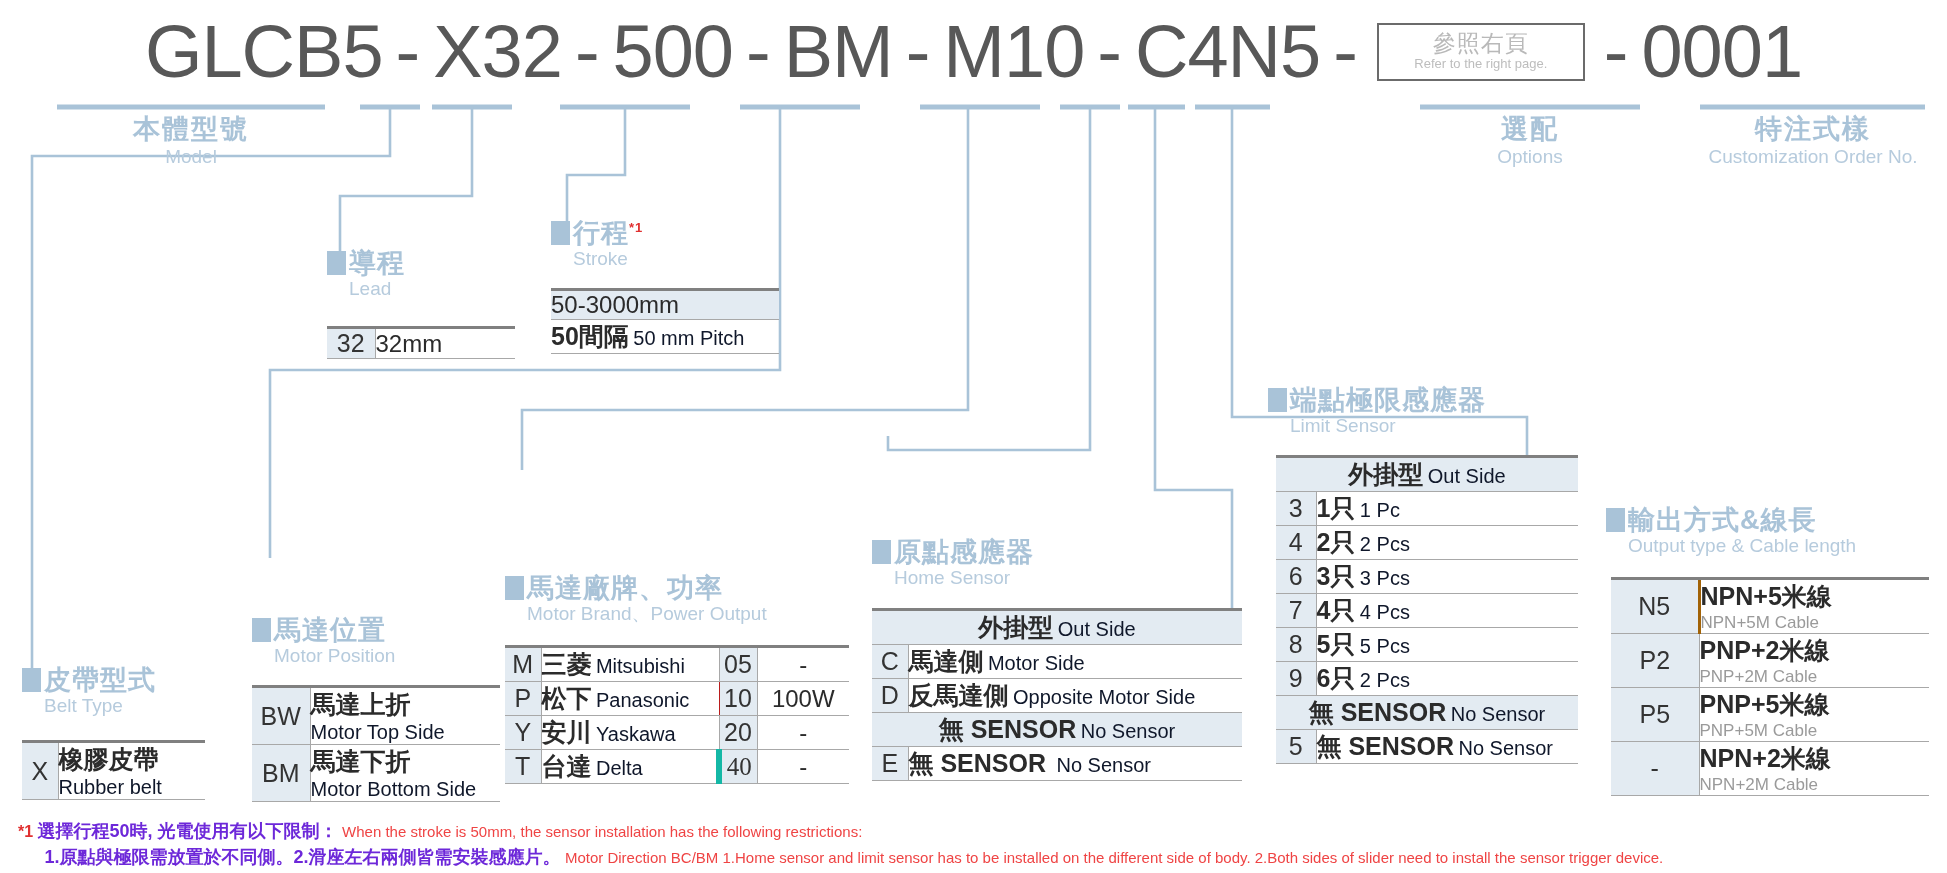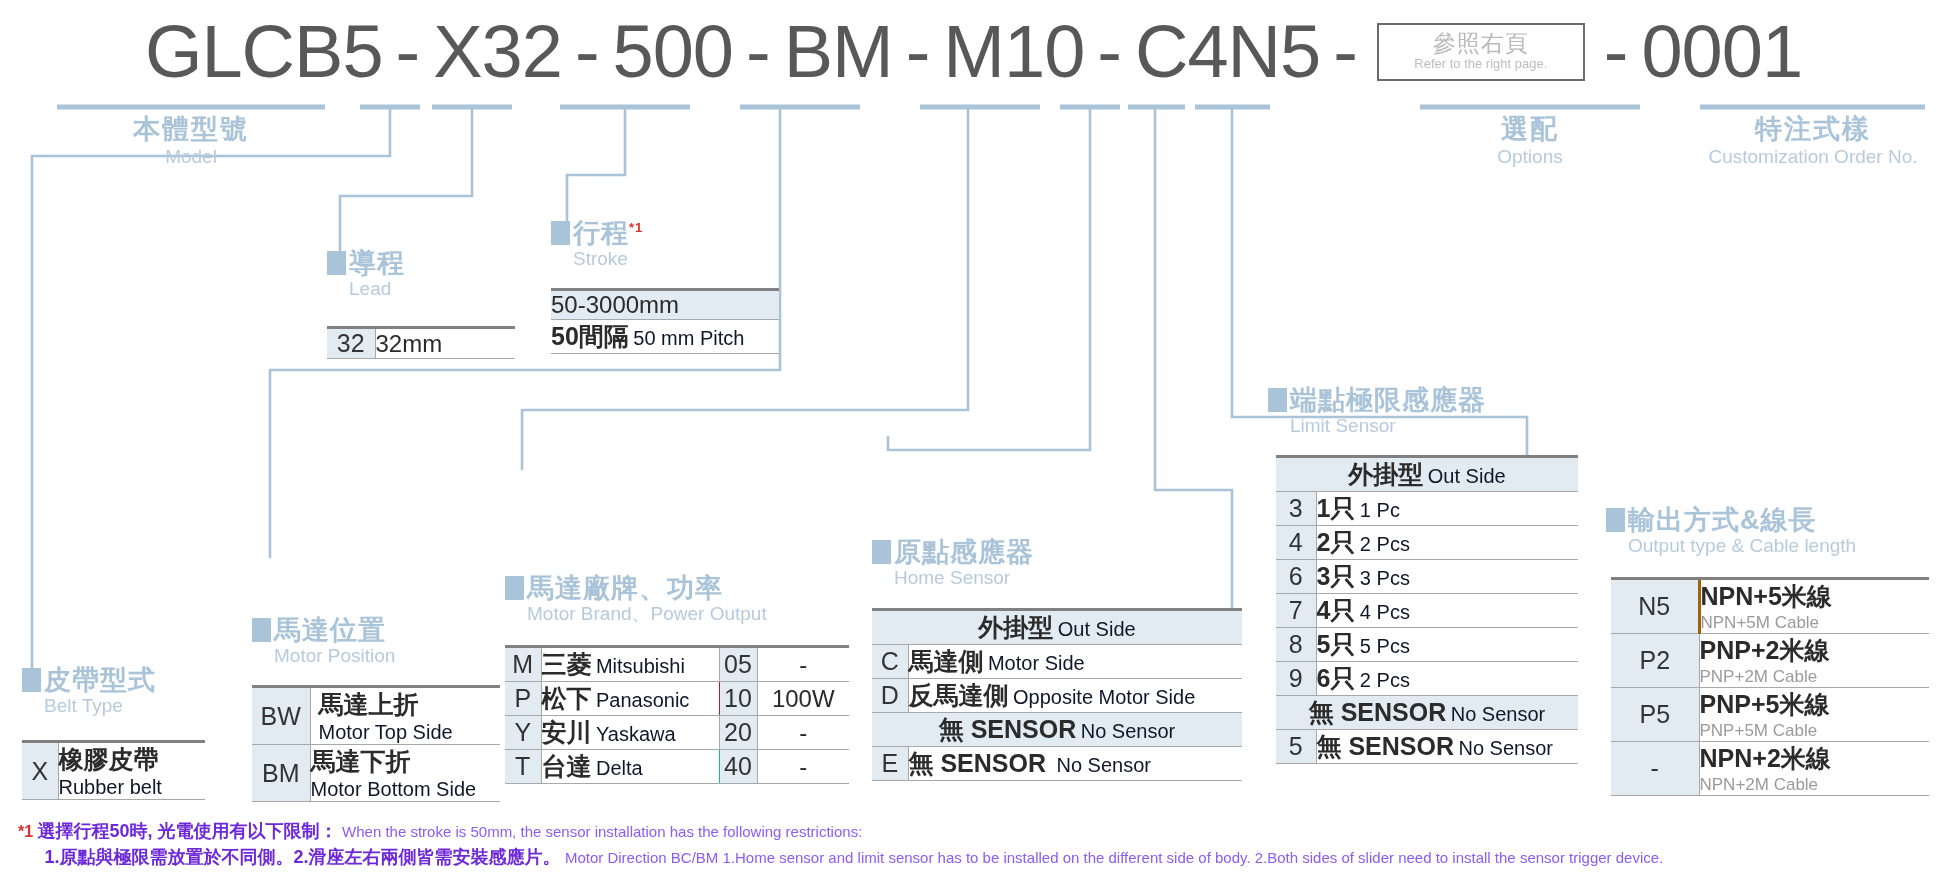--- a/index.html
+++ b/index.html
@@ -78,21 +78,21 @@
   .nosensor-band {
     background:#e3ebf2; text-align:center; padding:3px 8px;
     border-bottom:1px solid #a8a8a8; border-top:1px solid #a8a8a8;
   }
 
   
   #footnote { position:absolute; left:18px; top:818px; width:1920px; }
   #footnote .ln { white-space:nowrap; line-height:1.45; }
   .fn-star { color:#e03030; font-size:16px; font-weight:700; }
   .fn-zh { color:#6d28d9; font-size:18px; font-weight:600; }
-  .fn-en { color:#8b5cf6; font-size:15px; }
+  .fn-en { color:#ef4444; font-size:15px; }
   .indent { display:inline-block; width:22px; }
 </style>
 </head>
 <body>
 
 <div id="code-line">
   <span class="code-seg">GLCB5</span>
   <span class="code-dash">-</span>
   <span class="code-seg">X32</span>
   <span class="code-dash">-</span>
@@ -222,21 +222,21 @@
 <div class="sec-head" style="left:252px; top:615px;">
   <div class="zh">
     <span class="sq"></span><span>馬達位置</span>
   </div>
   <div class="en" style="padding-left:22px;">Motor Position</div>
 </div>
 <table class="tbl" style="left:252px; top:685px;">
   <tbody>
       <tr>
     <td class="code-cell toprule" style="width:58px;">BW</td>
-    <td class="cell toprule" style="width:190px; border-left:1px solid #a8a8a8;padding-left:8px;">
+    <td class="cell toprule" style="width:190px; border-left:1px solid #a8a8a8;">
       <div class="zh-t">馬達上折</div>
       <div class="en-t">Motor Top Side</div>
     </td>
   </tr>
   <tr>
     <td class="code-cell">BM</td>
     <td class="cell" style="border-left:1px solid #a8a8a8;">
       <div class="zh-t">馬達下折</div>
       <div class="en-t">Motor Bottom Side</div>
     </td>
@@ -284,21 +284,21 @@
     <td class="cell" style="text-align:center; border-left:1px solid #a8a8a8;">
       <span class="plain">-</span>
     </td>
   </tr>
   <tr>
     <td class="code-cell">T</td>
     <td class="cell" style="border-left:1px solid #a8a8a8;">
       <span class="zh-t">台達</span>
       <span class="en-t">Delta</span>
     </td>
-    <td class="code-cell" style="border-left:1px solid #14b8a6;">40</td>
+    <td class="code-cell" style="border-left:6px solid #14b8a6;font-family:Liberation Serif, serif;">40</td>
     <td class="cell" style="text-align:center; border-left:1px solid #a8a8a8;">
       <span class="plain">-</span>
     </td>
   </tr>
 </tbody>
   </table>
 
 <div class="sec-head" style="left:872px; top:537px;">
   <div class="zh">
     <span class="sq"></span><span>原點感應器</span>

